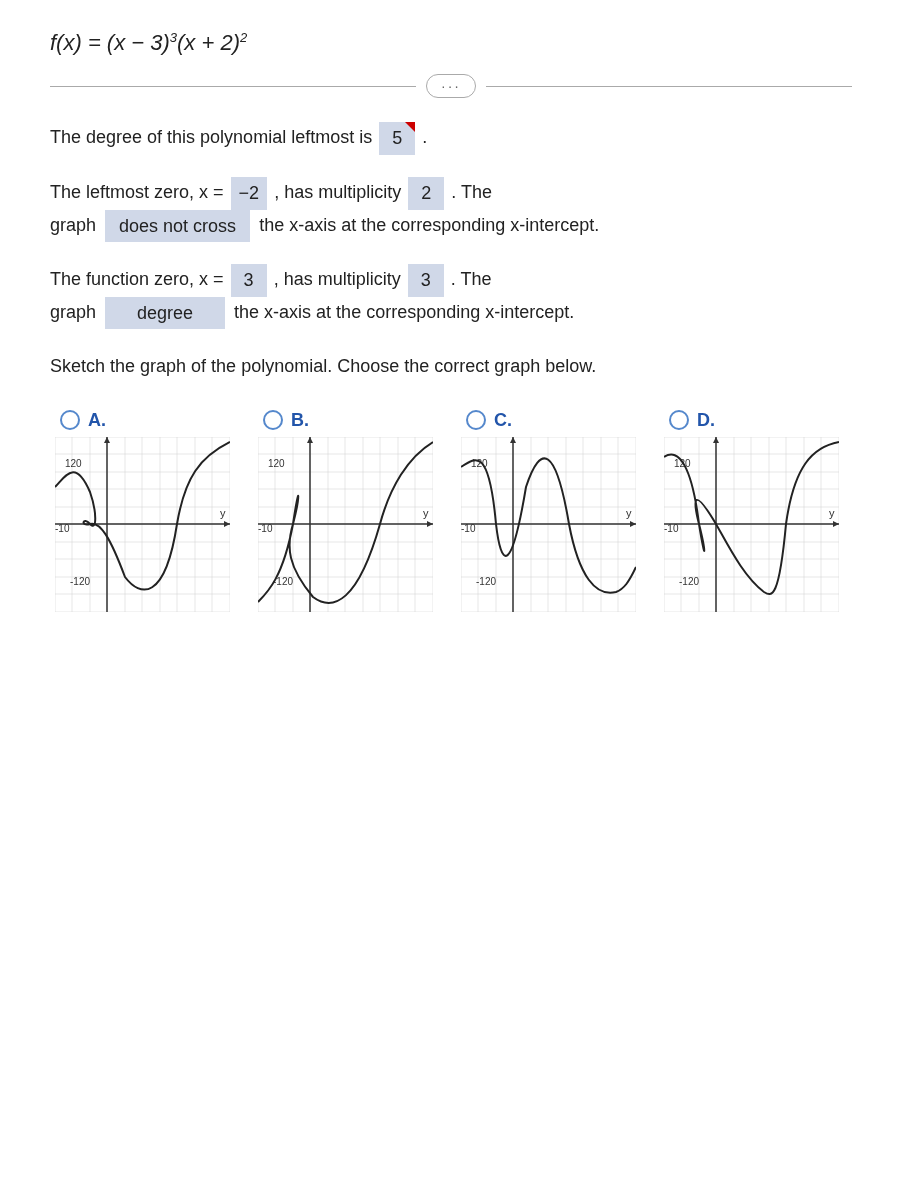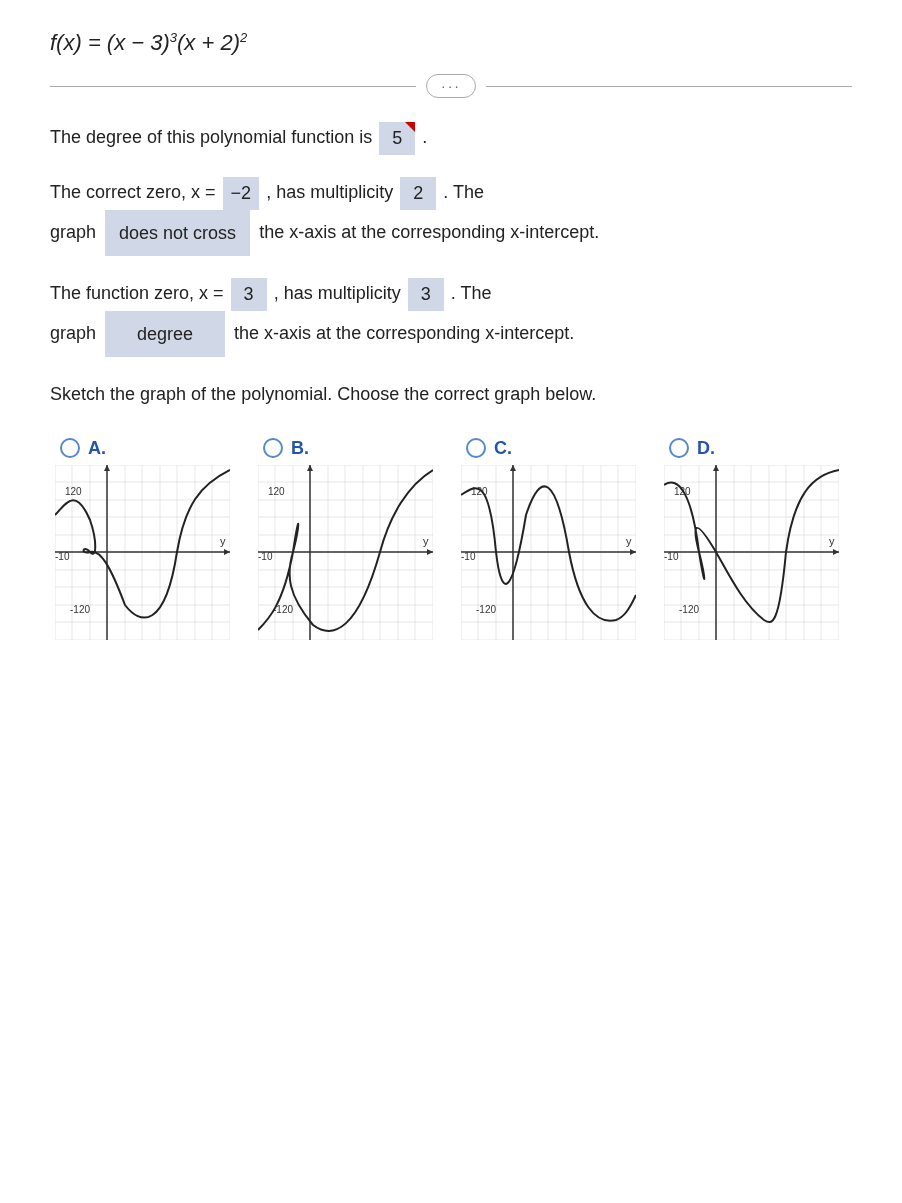--- a/index.html
+++ b/index.html
@@ -89,21 +89,21 @@
       height: 0;
       border-style: solid;
       border-width: 0 10px 10px 0;
       border-color: transparent #cc0000 transparent transparent;
     }
 
     .answer-box-wide {
       display: inline-block;
       background: #d0d8e8;
       border: none;
-      padding: 8px 14px;
+      padding: 1px 14px;
       font-size: 18px;
       min-width: 120px;
       text-align: center;
       margin: 0 4px;
       vertical-align: middle;
     }
 
     .graphs-section {
       margin-top: 28px;
     }
@@ -169,30 +169,30 @@
   </span>
 </div>
 
 <div class="divider-row">
   <div class="divider-line"></div>
   <div class="divider-dots">···</div>
   <div class="divider-line"></div>
 </div>
 
 <div class="paragraph">
-  <span>The degree of this polynomial function is</span>
+  <span>The degree of this polynomial leftmost is</span>
   <span class="answer-box-red">
     <span>5</span>
     <span class="red-corner"></span>
   </span>
   <span>.</span>
 </div>
 
 <div class="paragraph">
-  <span>The correct zero, x =</span>
+  <span>The leftmost zero, x =</span>
   <span class="answer-box">−2</span>
   <span>, has multiplicity</span>
   <span class="answer-box">2</span>
   <span>. The</span>
   <br>
   <span>graph</span>
   <span class="answer-box-wide">does not cross</span>
   <span>the x-axis at the corresponding x-intercept.</span>
 </div>
 

